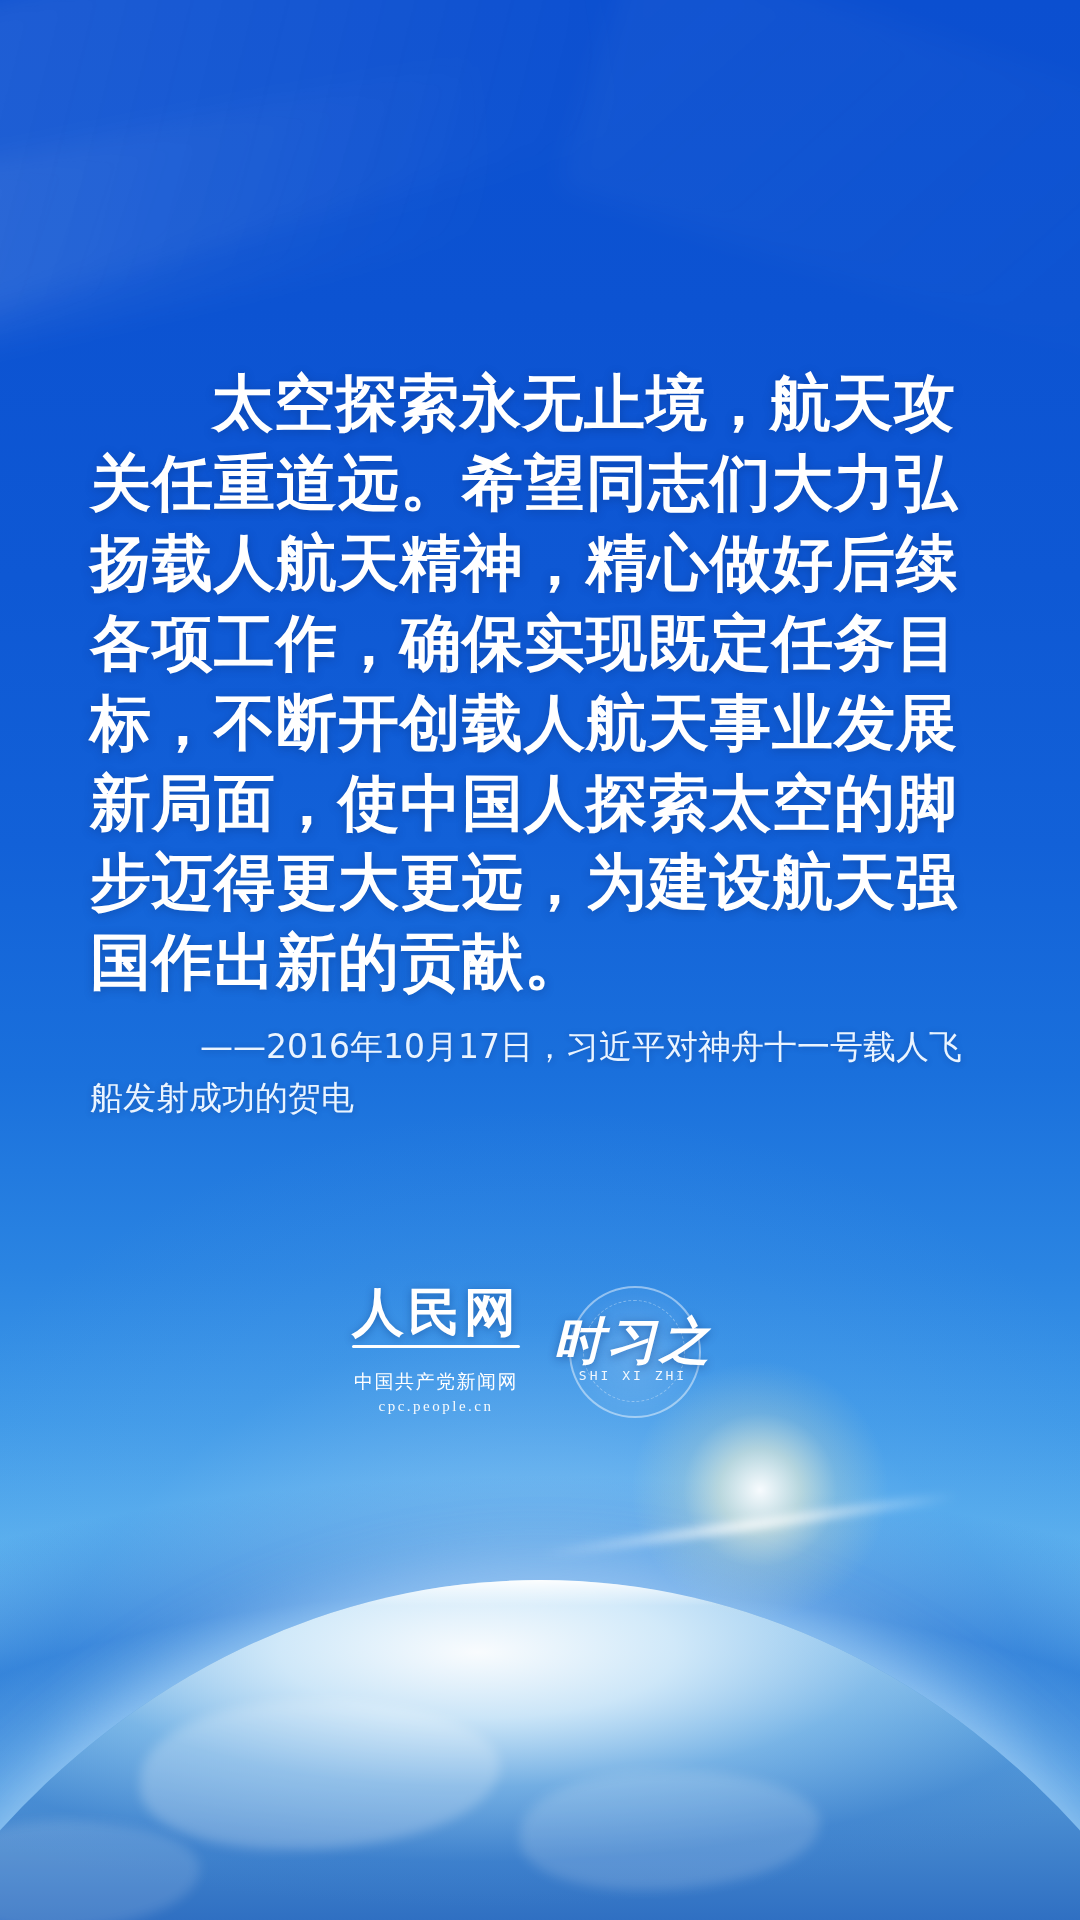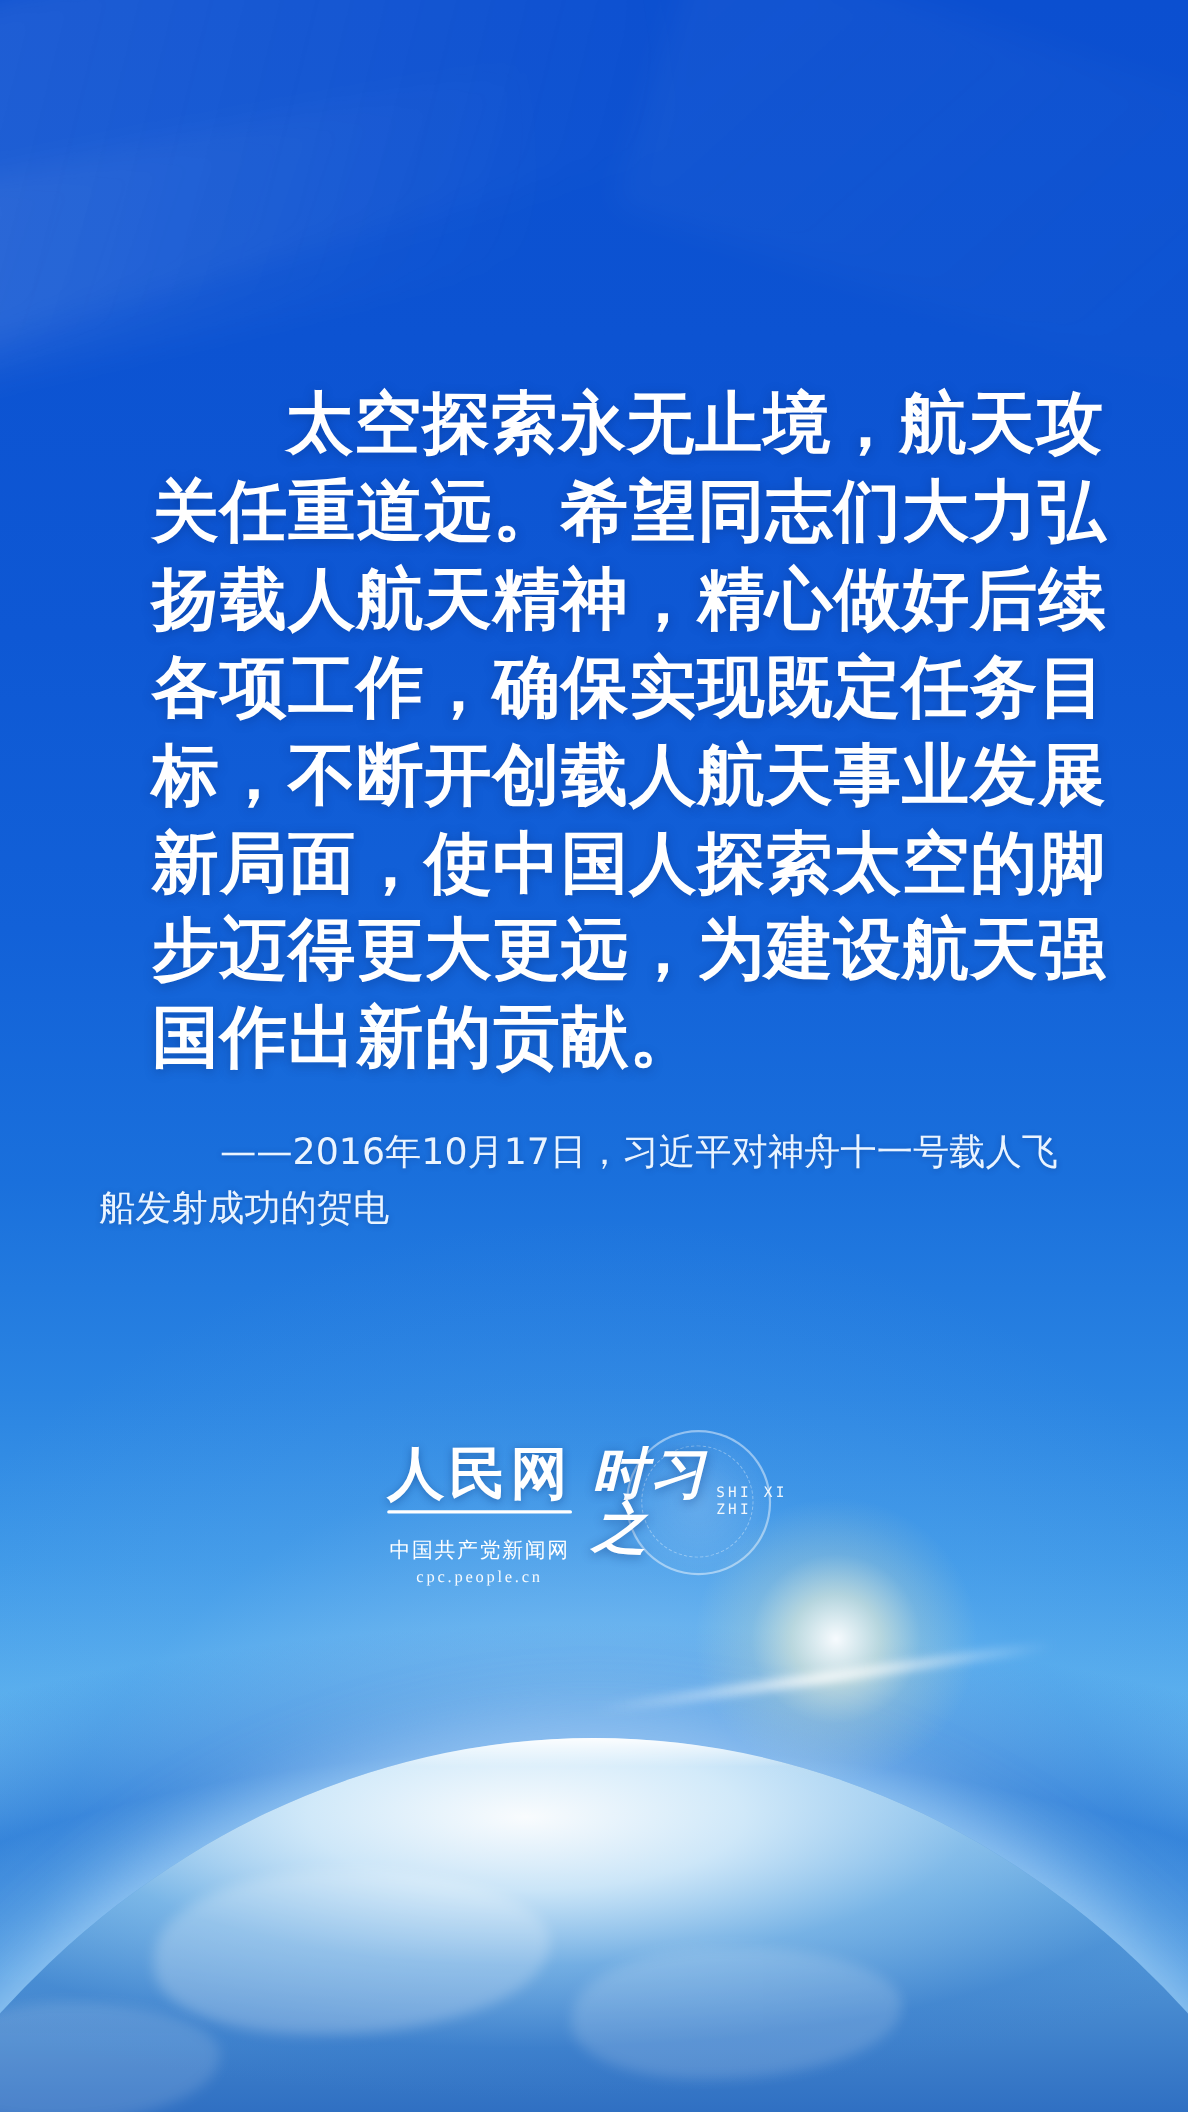--- a/index.html
+++ b/index.html
@@ -55,23 +55,22 @@
     height: 700px;
     transform: translateX(-50%);
     background: radial-gradient(ellipse at 50% 100%, rgba(255,255,255,0.55) 0%, rgba(200,230,252,0.30) 28%, rgba(120,185,240,0.12) 48%, rgba(0,0,0,0) 70%);
     pointer-events: none;
   }
 
   
   .quote-wrap {
     position: absolute;
     left: 90px;
-    top: 345px;
+    top: 363px;
     width: 900px;
-    margin-left: 48px;
   }
   .quote {
     color: #ffffff;
     font-family: "DejaVu Serif", "Liberation Serif", serif;
     font-weight: 700;
     font-size: 61px;
     line-height: 1.31;
     letter-spacing: 1px;
     text-indent: 122px;
     text-shadow: 0 2px 10px rgba(4,40,110,0.35);
@@ -109,21 +108,20 @@
     align-items: center;
     color: #ffffff;
   }
   .people-logo .cn {
     font-family: "DejaVu Serif", "Liberation Serif", serif;
     font-weight: 700;
     font-size: 52px;
     letter-spacing: 4px;
     line-height: 1.02;
     text-shadow: 0 2px 8px rgba(6,45,115,0.4);
-    margin-top: 28px;
   }
   .people-logo .rule {
     width: 168px;
     height: 3px;
     background: #ffffff;
     margin: 7px 0 6px;
     border-radius: 2px;
   }
   .people-logo .sub {
     font-family: "DejaVu Sans", "Liberation Sans", sans-serif;
@@ -138,21 +136,21 @@
     letter-spacing: 2.5px;
     margin-top: 4px;
     opacity: .95;
   }
 
   .shixi {
     position: relative;
     width: 190px;
     height: 118px;
     display: flex;
-    flex-direction: row;
+    flex-direction: column;
     align-items: center;
     justify-content: center;
   }
   .shixi .ring {
     position: absolute;
     left: 50%;
     top: 50%;
     width: 128px;
     height: 128px;
     margin-left: -64px;

